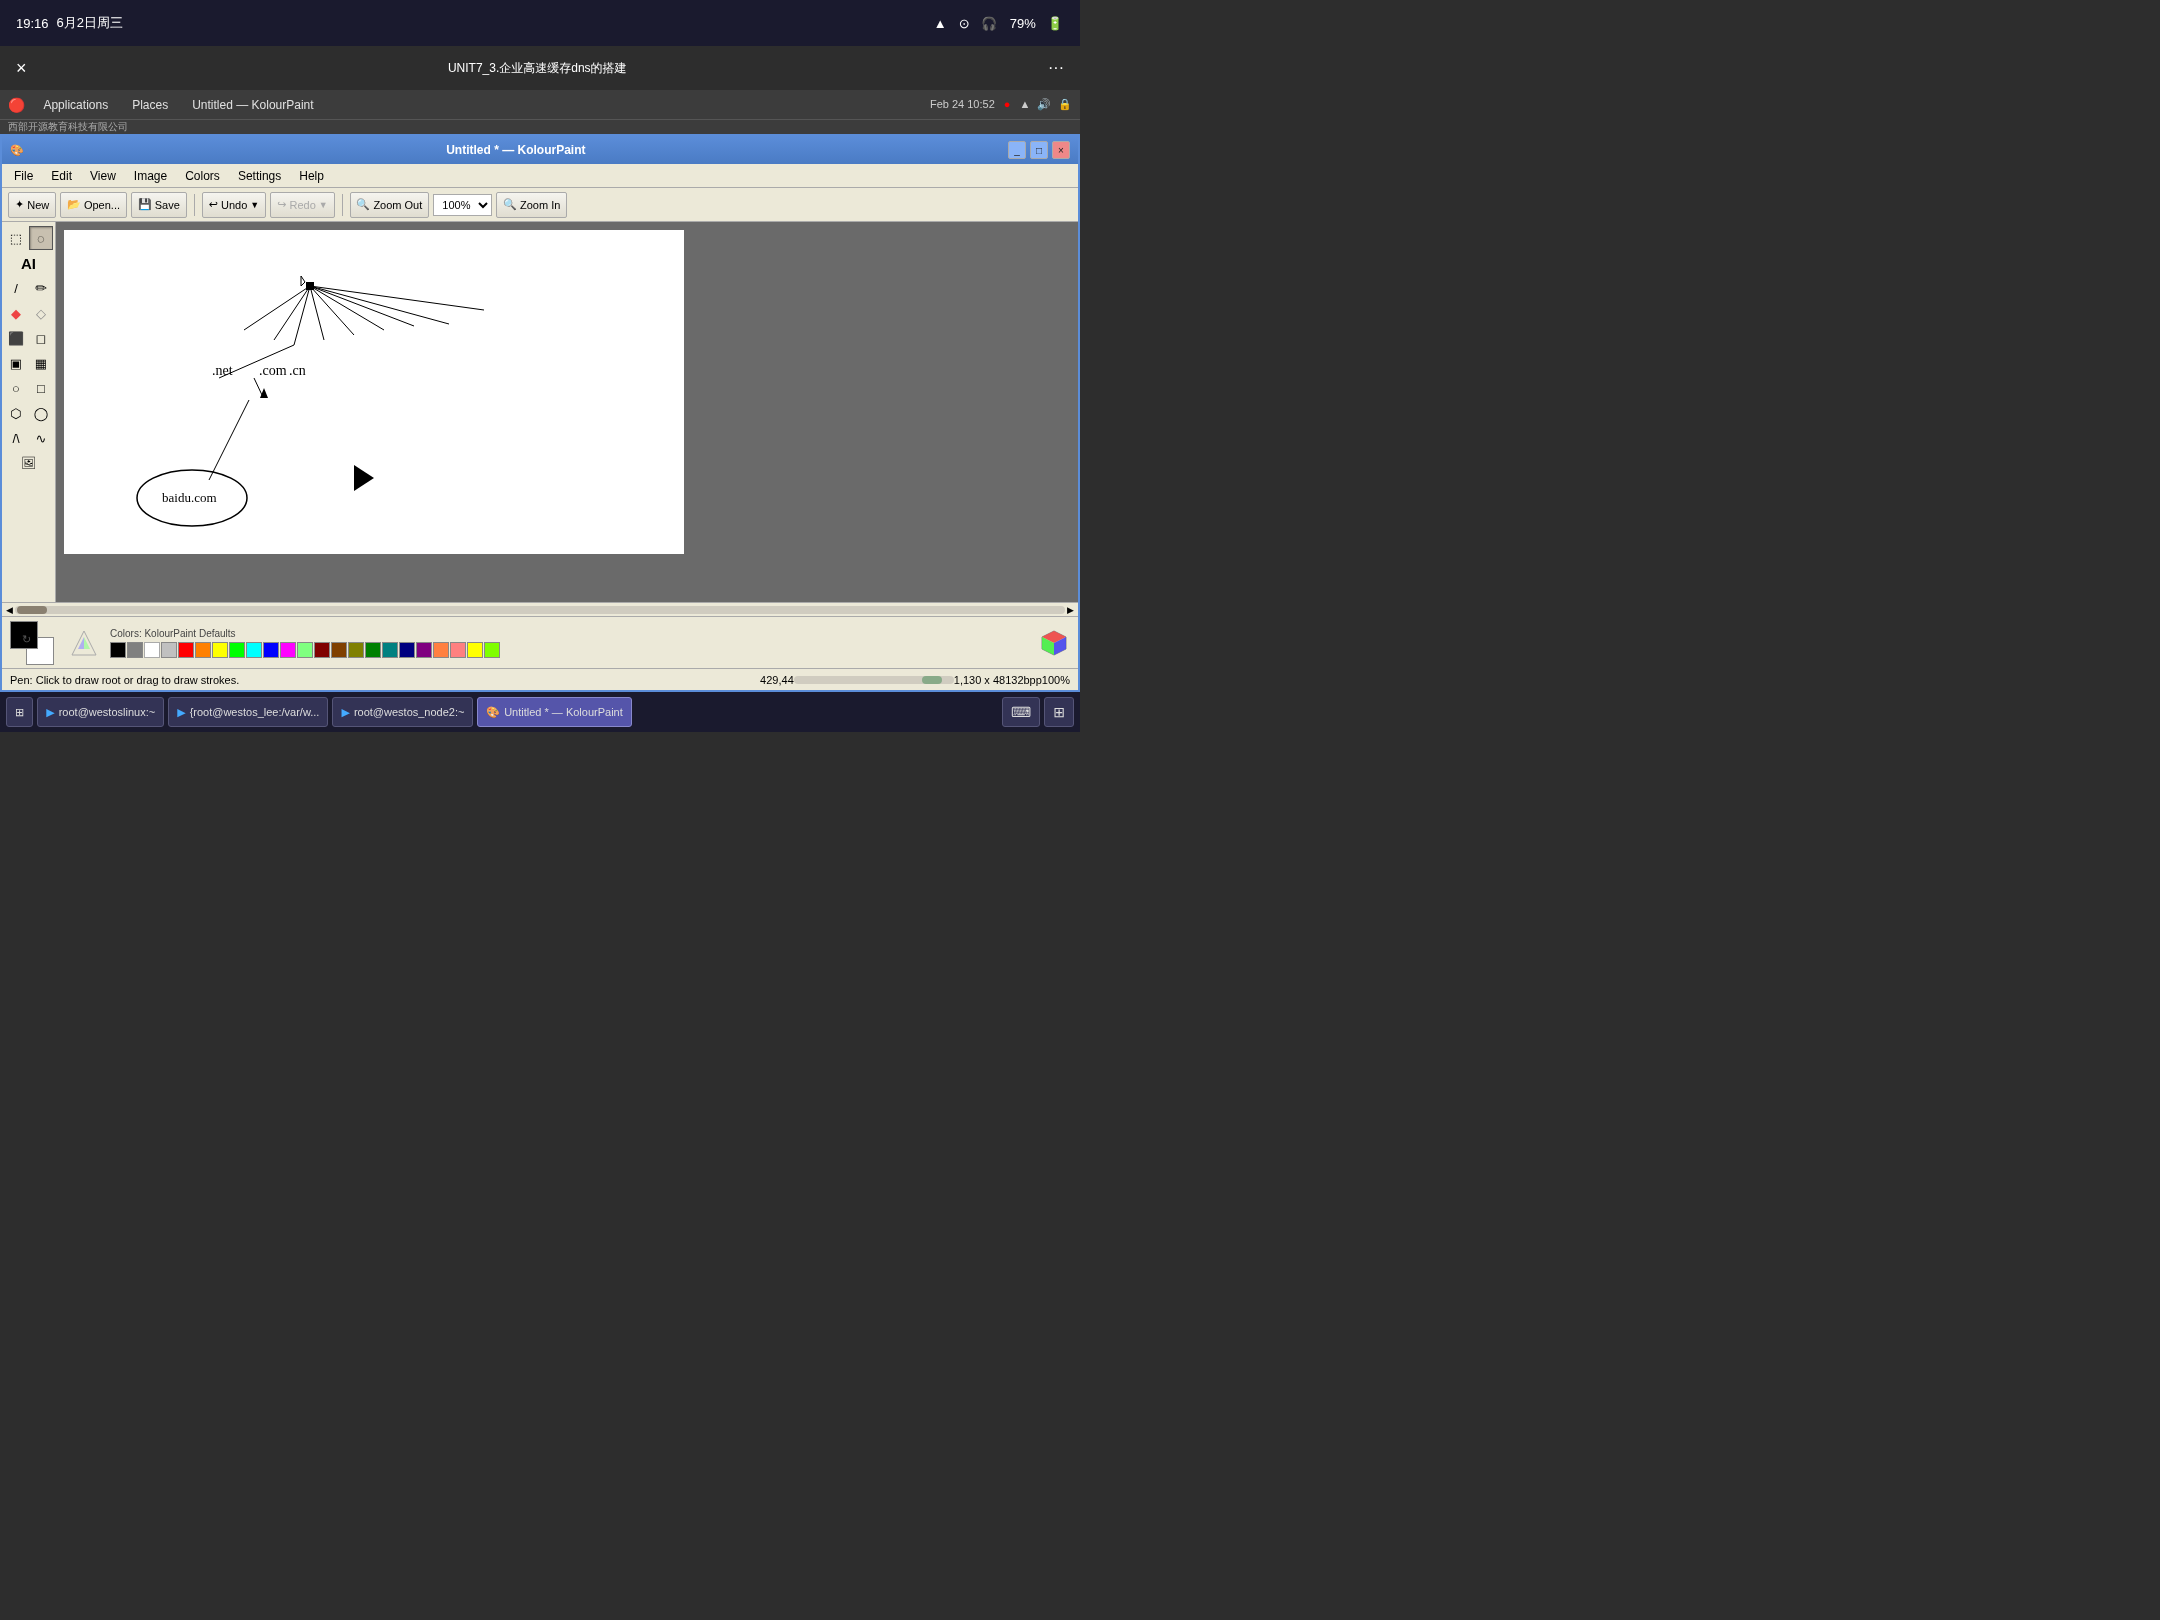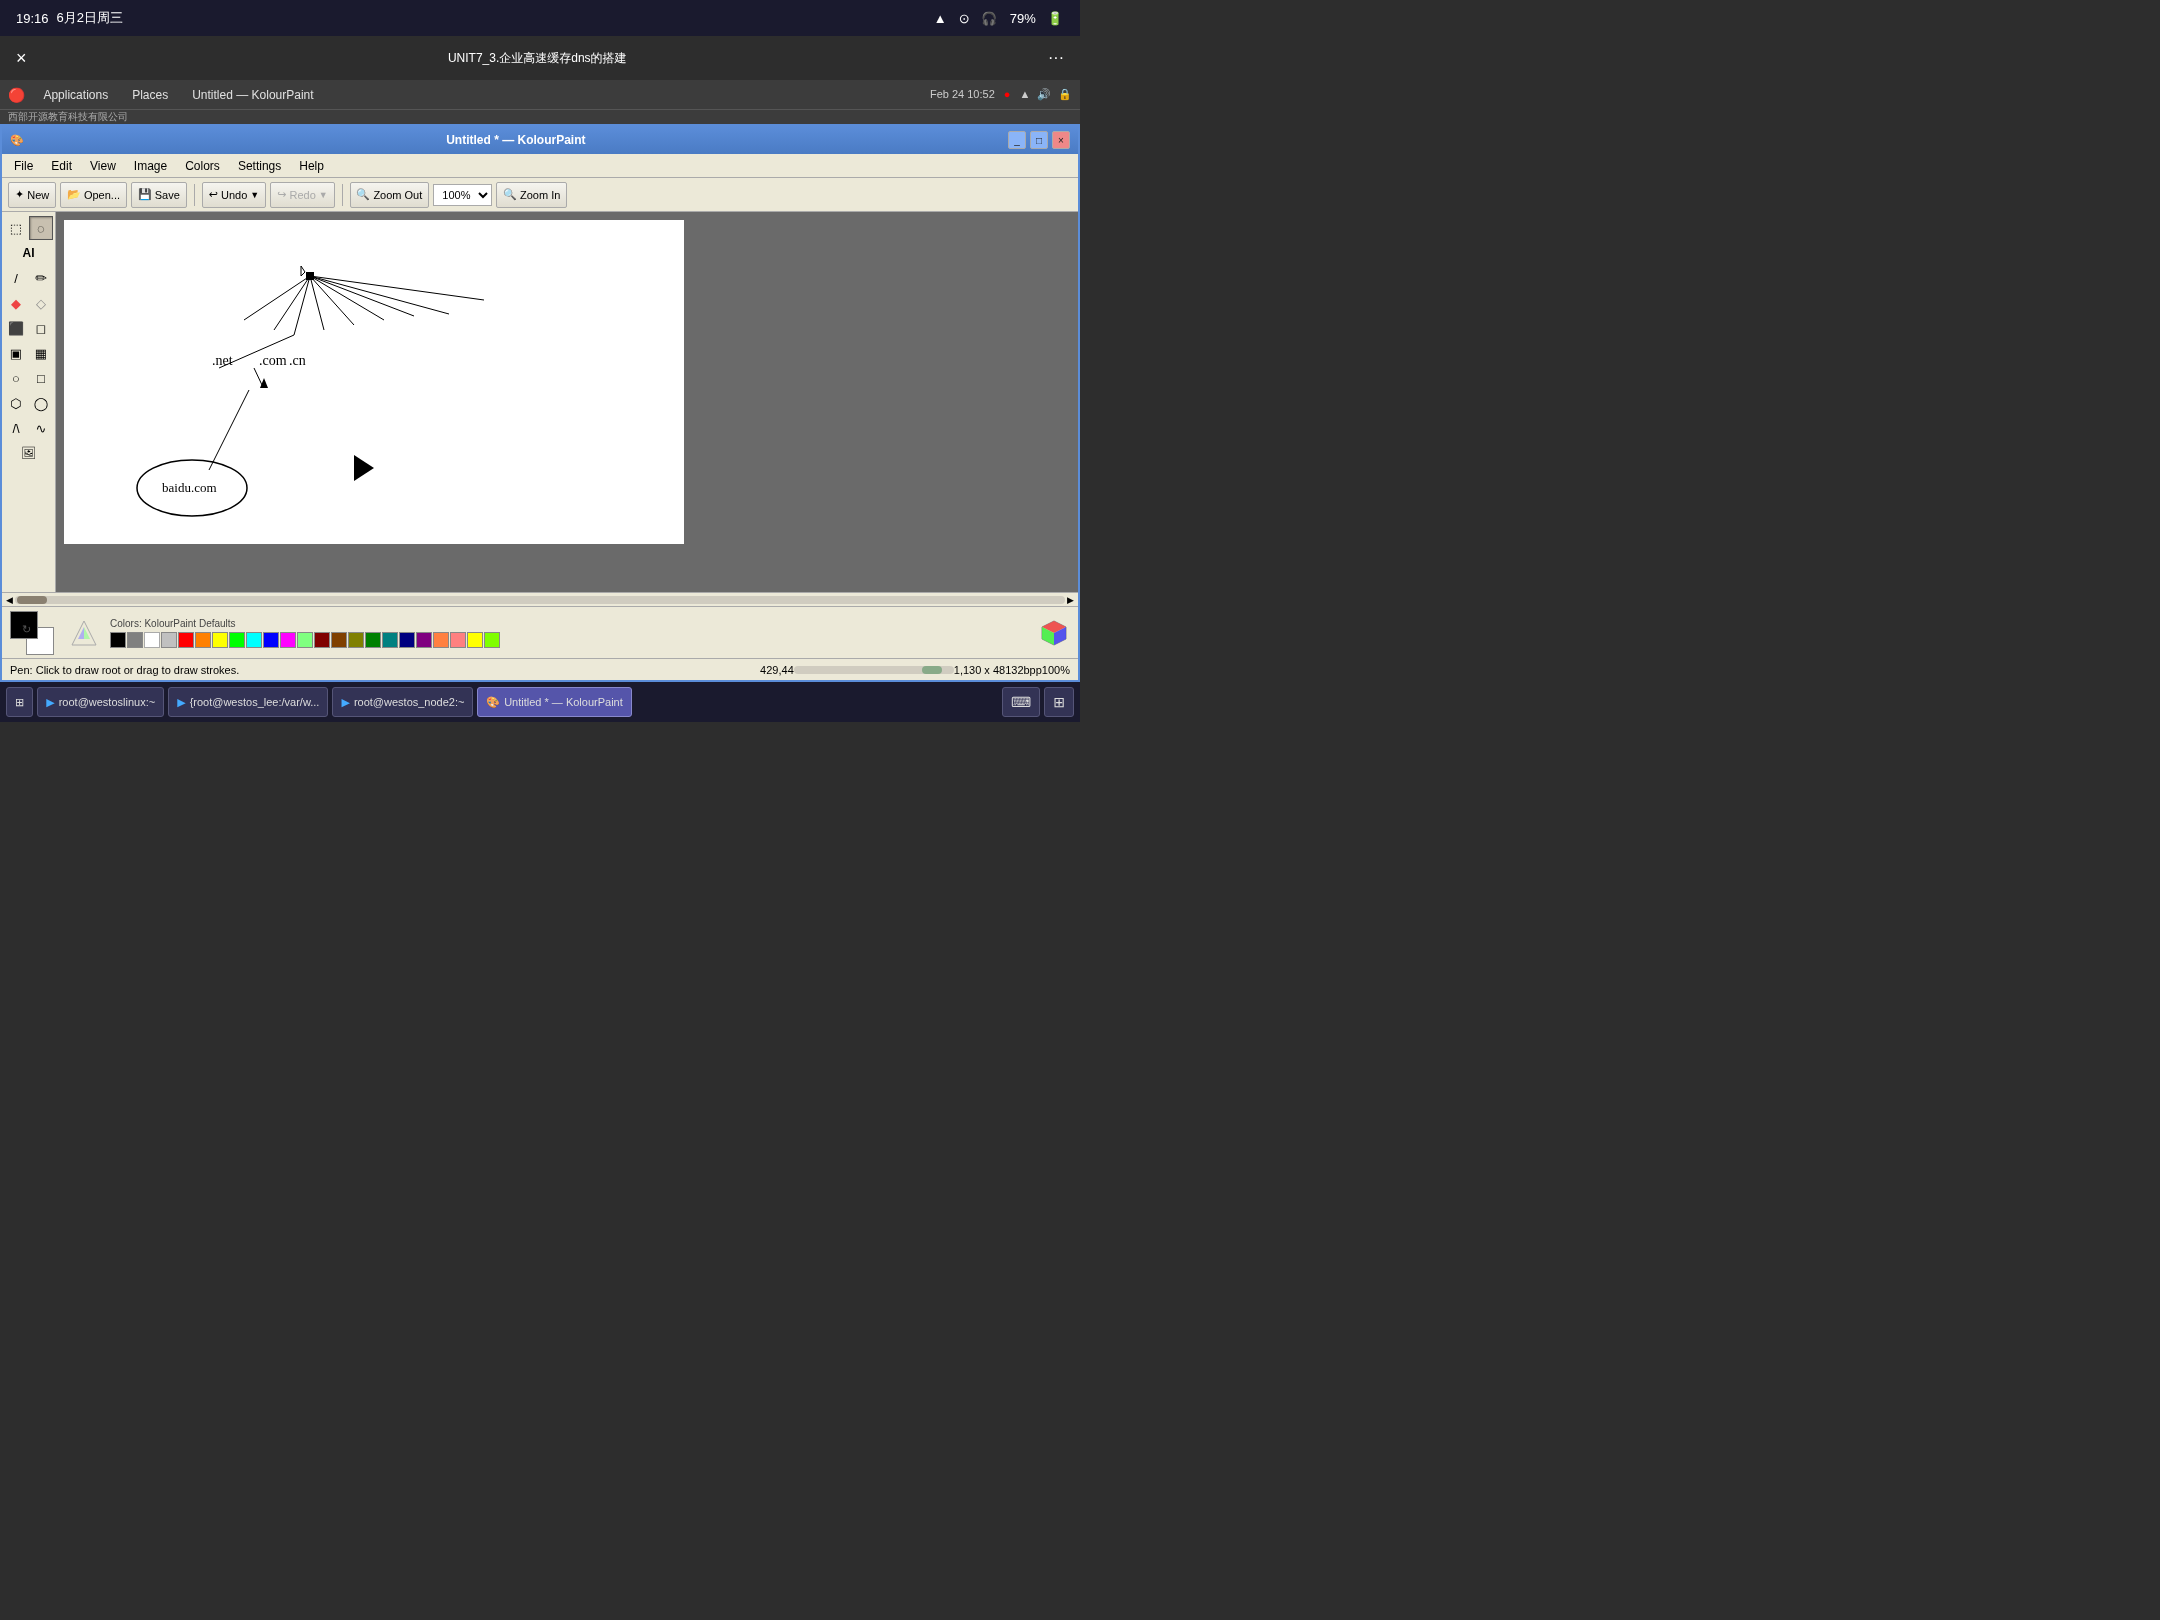--- a/index.html
+++ b/index.html
@@ -2,21 +2,21 @@
 <html><head>
   <meta charset="utf-8">
   <style>
     * { box-sizing: border-box; margin: 0; padding: 0; }
     body { font-family: 'Arial', sans-serif; background: #2d2d2d; width: 1080px; height: 810px; overflow: hidden; position: relative; transform-origin: top left; }
 
     
     #status-bar {
       background: #1a1a2e;
       color: white;
-      height: 36px;
+      height: 46px;
       display: flex;
       align-items: center;
       justify-content: space-between;
       padding: 0 16px;
       font-size: 13px;
     }
     #status-bar-left { display: flex; gap: 8px; align-items: center; }
     #status-bar-right { display: flex; gap: 12px; align-items: center; }
 
     
@@ -393,21 +393,21 @@
   </div>
 
   <div id="kp-main" style="height: 380px; display:flex;">
 
     <div id="kp-toolbox">
       <div class="tool-row">
         <div class="tool-btn" title="Rectangular Selection">⬚</div>
         <div class="tool-btn active" title="Free Selection">◌</div>
       </div>
       <div class="tool-row">
-        <div class="tool-btn" title="AI Text" style="font-size:12px; font-weight:bold;">AI</div>
+        <div class="tool-btn" title="AI Text" style="font-size:15px; font-weight:bold;">AI</div>
       </div>
       <div class="tool-row">
         <div class="tool-btn" title="Pencil">/</div>
         <div class="tool-btn" title="Brush" style="font-size:14px;">✏</div>
       </div>
       <div class="tool-row">
         <div class="tool-btn" title="Color Picker" style="color:#e44;">◆</div>
         <div class="tool-btn" title="Color Picker BG" style="color:#888;">◇</div>
       </div>
       <div class="tool-row">

